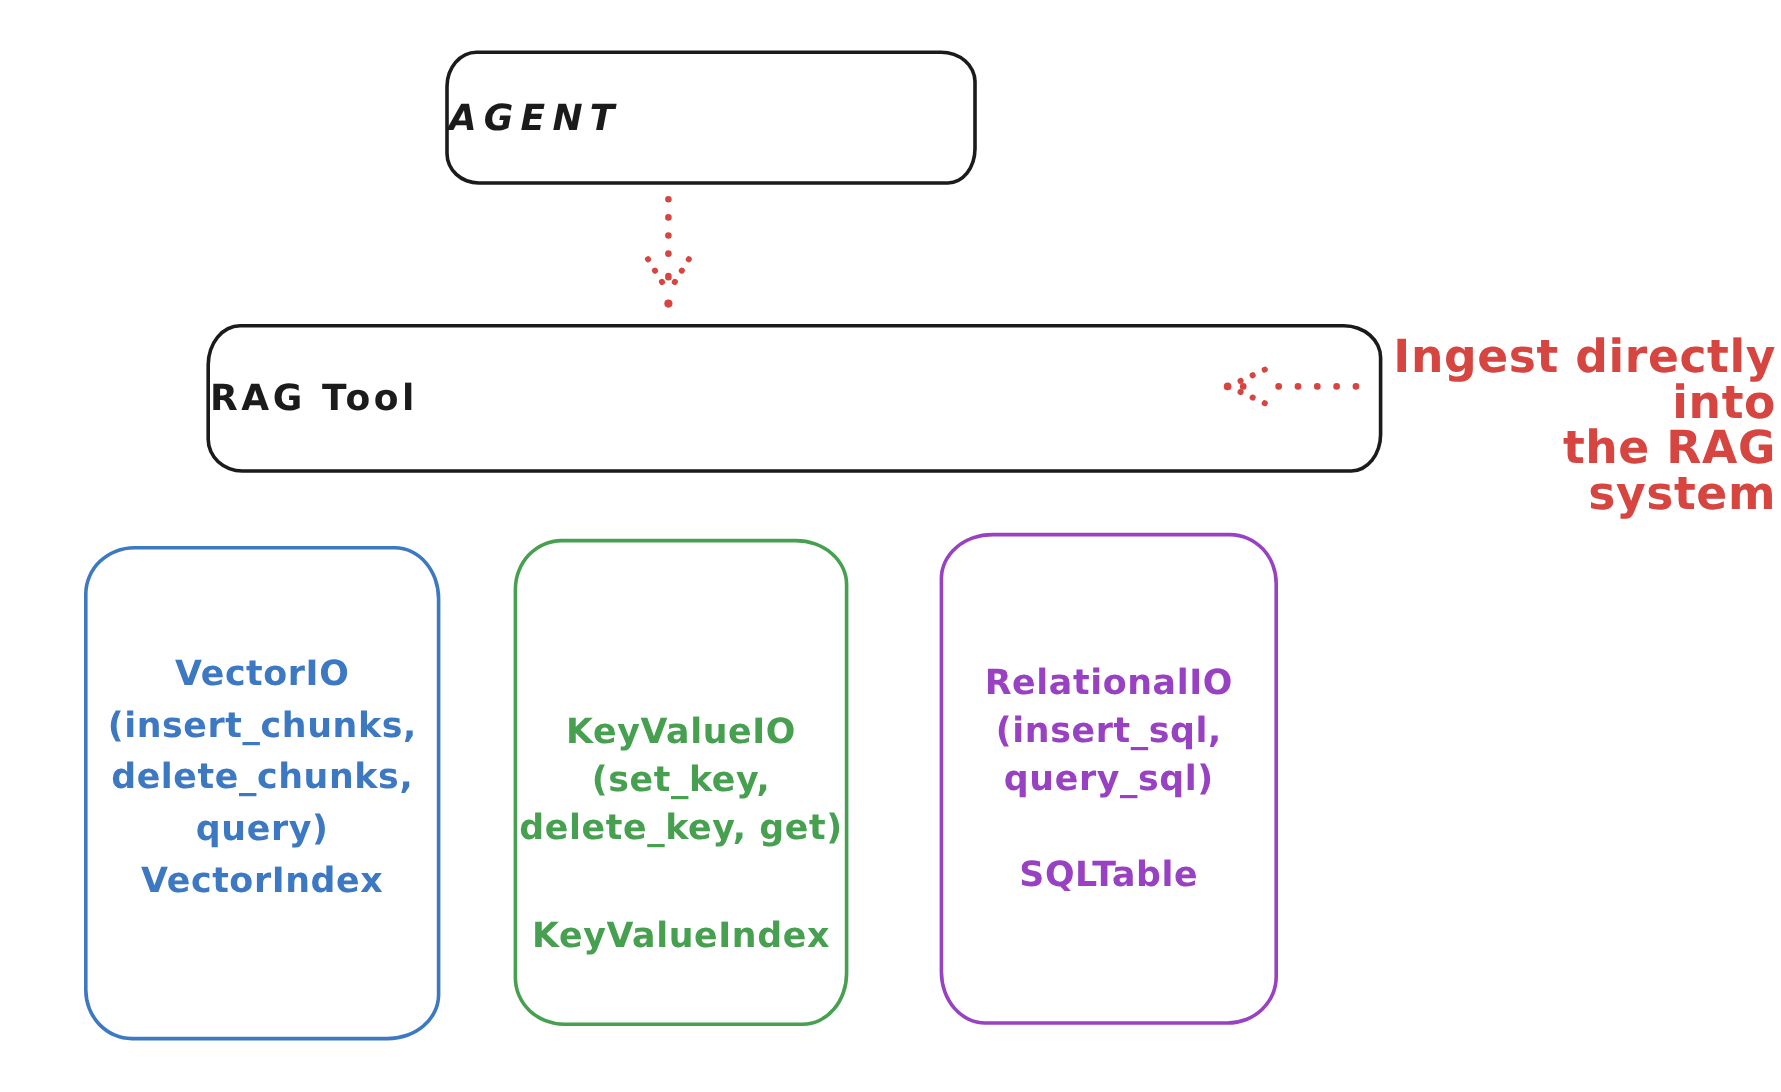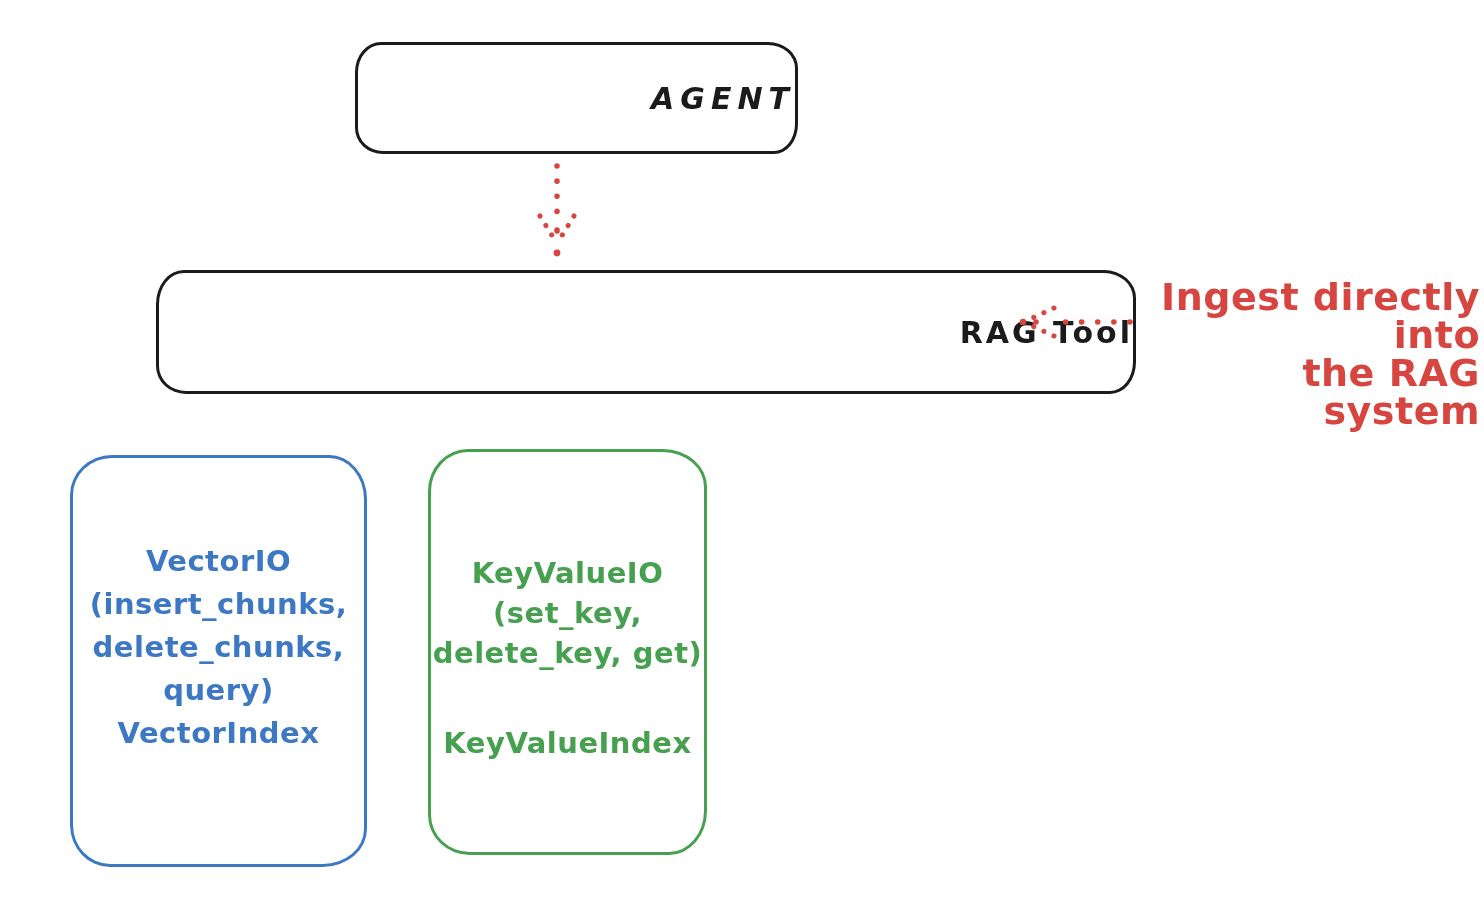--- a/index.html
+++ b/index.html
@@ -17,24 +17,25 @@
     width: 1484px;
     height: 910px;
     background: var(--background);
     font-family: "DejaVu Sans", "Liberation Sans", sans-serif;
     overflow: hidden;
   }
   .node {
     position: absolute;
     display: flex;
     align-items: center;
-    justify-content: flex-end;
+    justify-content: flex-start;
     background: var(--background);
     border: 3.5px solid var(--ink);
     color: var(--ink);
+    margin-left: 16px;
   }
   .node-label {
     font-size: 30px;
     font-weight: 600;
     letter-spacing: 3px;
     color: var(--ink);
   }
   .agent-box {
     left: 355px; top: 42px;
     width: 443px; height: 112px;
@@ -84,21 +85,21 @@
   .vector-box .io-lines { line-height: 43px; }
   .vector-box .io-footer { line-height: 43px; }
   .keyvalue-box {
     left: 428px; top: 449px;
     width: 279px; height: 406px;
     border-radius: 40px 44px 38px 42px / 42px 38px 44px 40px;
     border-color: var(--green);
     color: var(--green);
     padding-top: 101px;
   }
-  .keyvalue-box .io-lines { line-height: 40px; }
+  .keyvalue-box .io-lines { line-height: 40px; margin-top: 36px; }
   .keyvalue-box .io-footer { margin-top: 50px; line-height: 40px; }
   .relational-box {
     left: 783px; top: 444px;
     width: 282px; height: 410px;
     border-radius: 44px 40px 42px 38px / 38px 42px 40px 44px;
     border-color: var(--purple);
     color: var(--purple);
     padding-top: 101px;
   }
   .relational-box .io-lines { line-height: 40px; }
@@ -148,14 +149,20 @@
     <div class="io-footer">VectorIndex</div>
   </div>
 
   <div class="iobox keyvalue-box">
     <div class="io-lines">KeyValueIO
 (set_key,
 delete_key, get)</div>
     <div class="io-footer">KeyValueIndex</div>
   </div>
 
+  <div class="iobox relational-box">
+    <div class="io-lines">RelationalIO
+(insert_sql,
+query_sql)</div>
+    <div class="io-footer">SQLTable</div>
+  </div>
 
 </div>
 
 </body></html>

